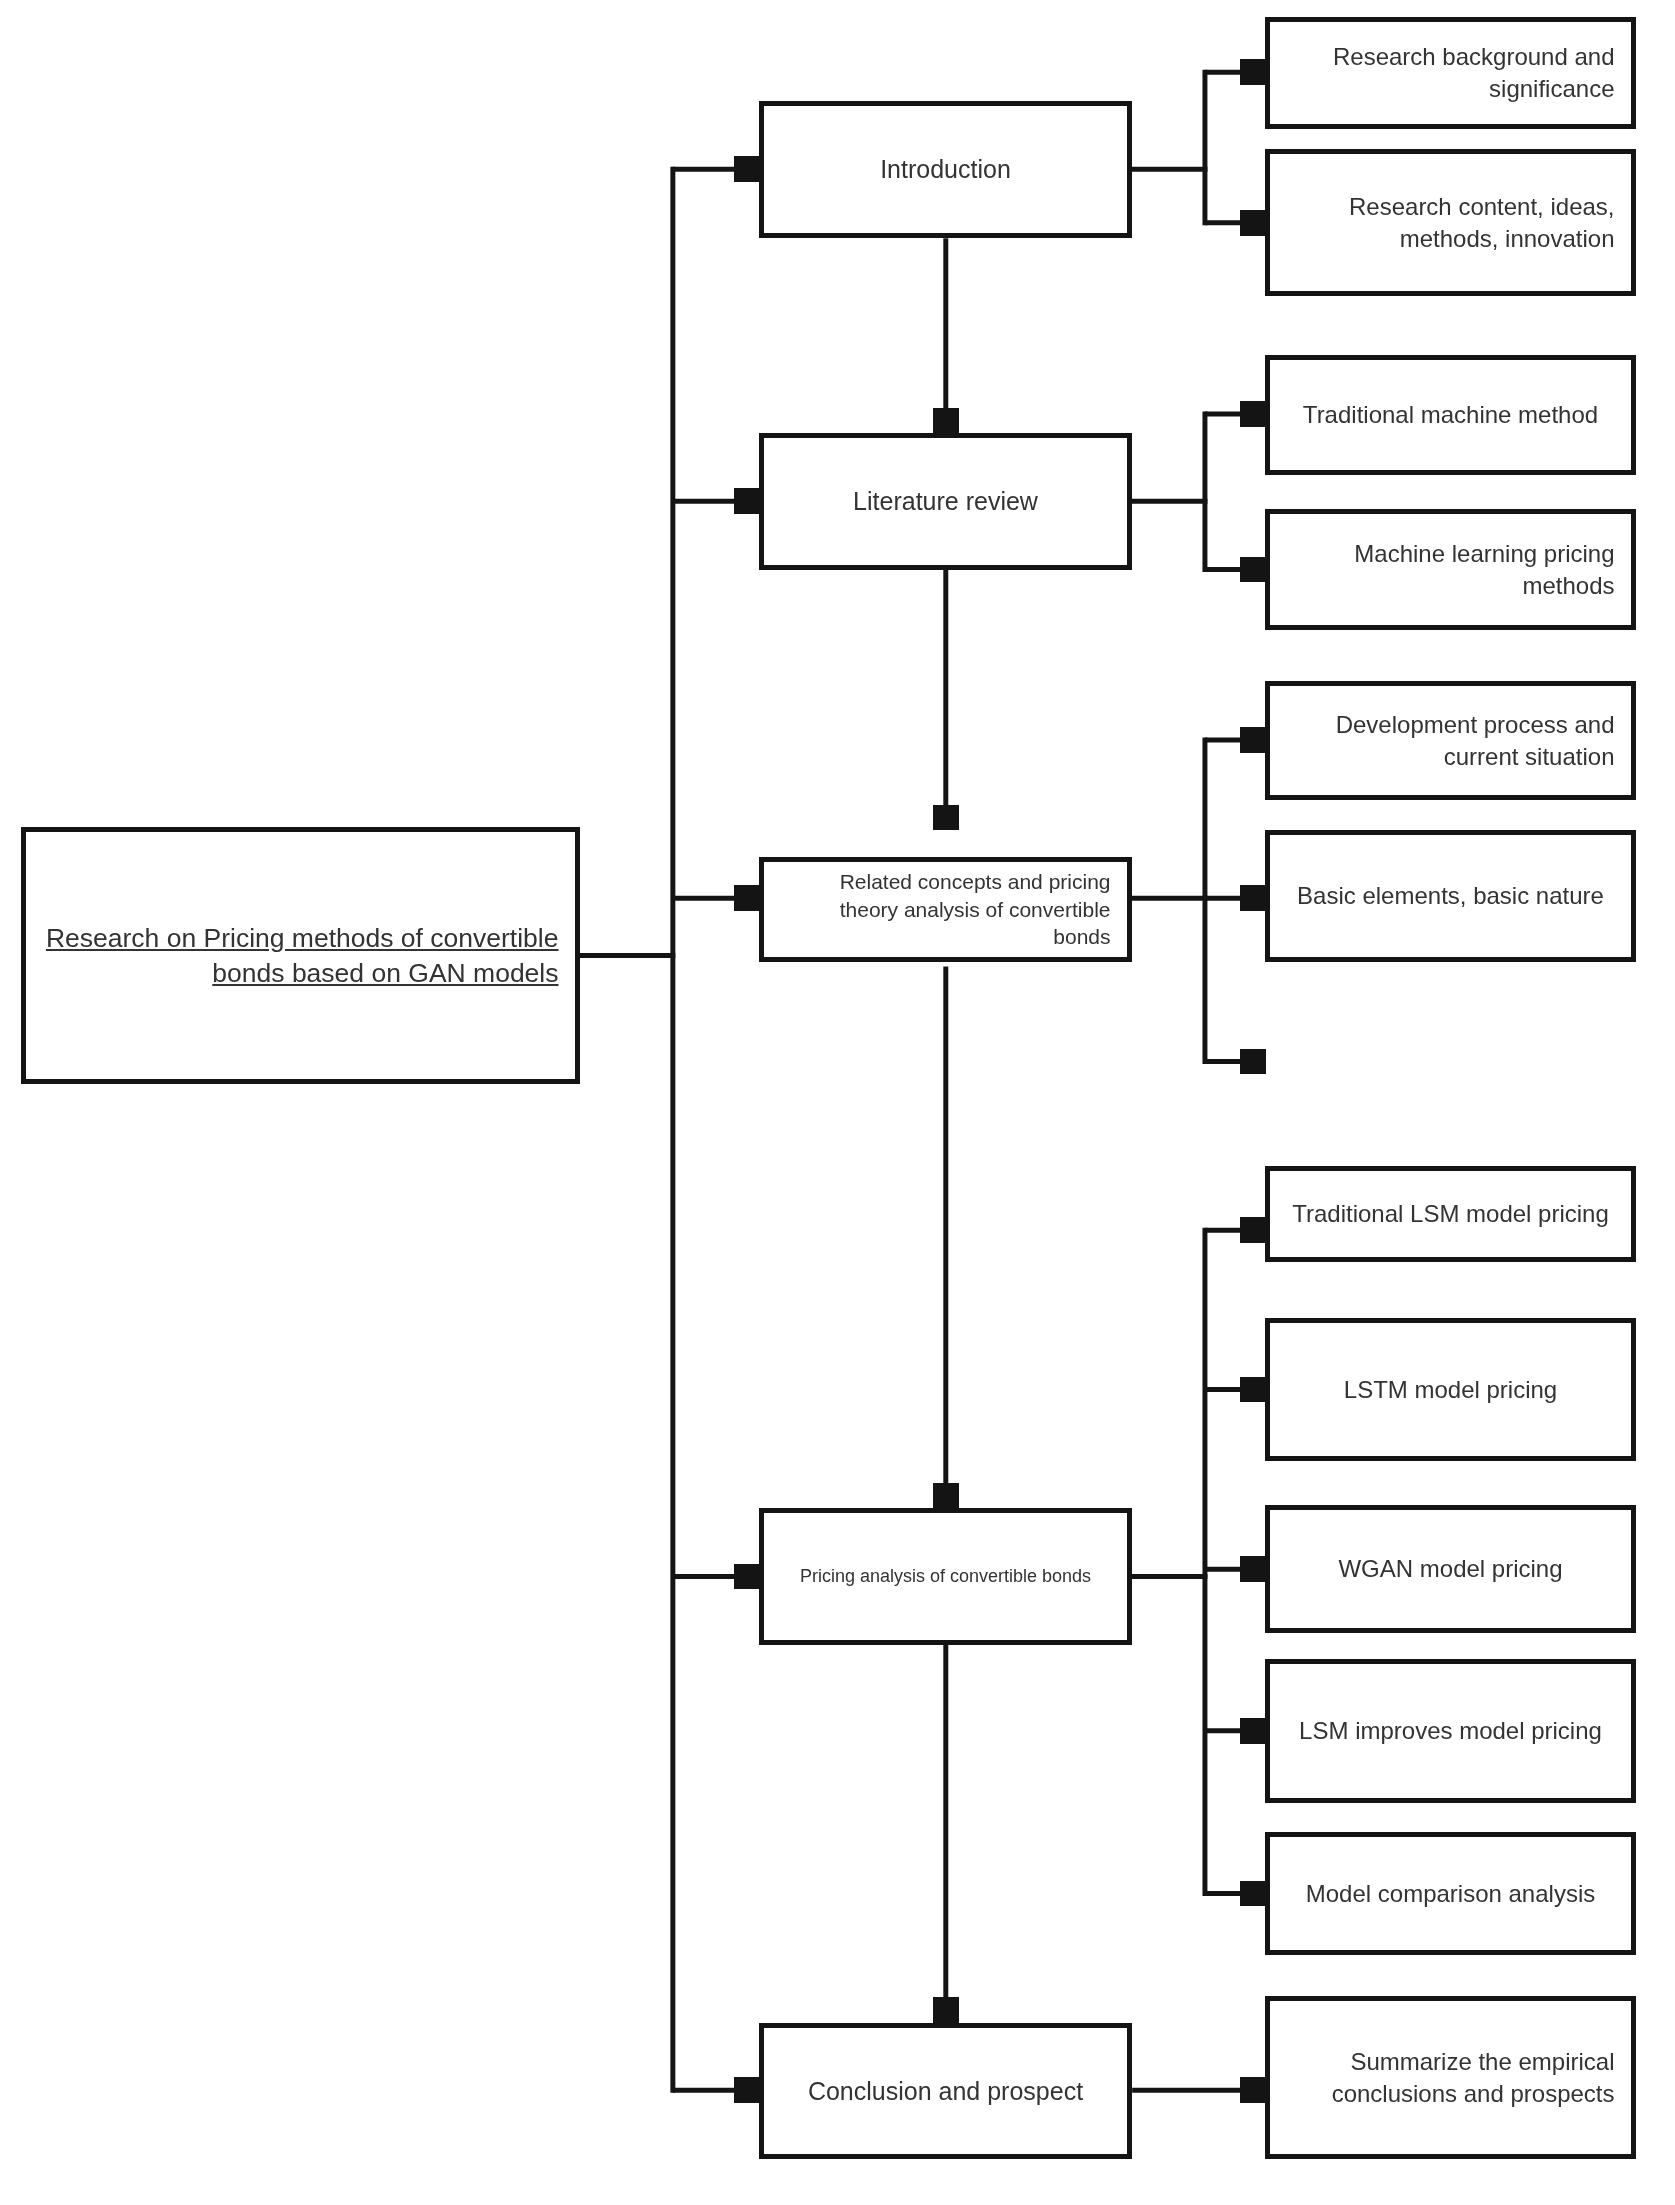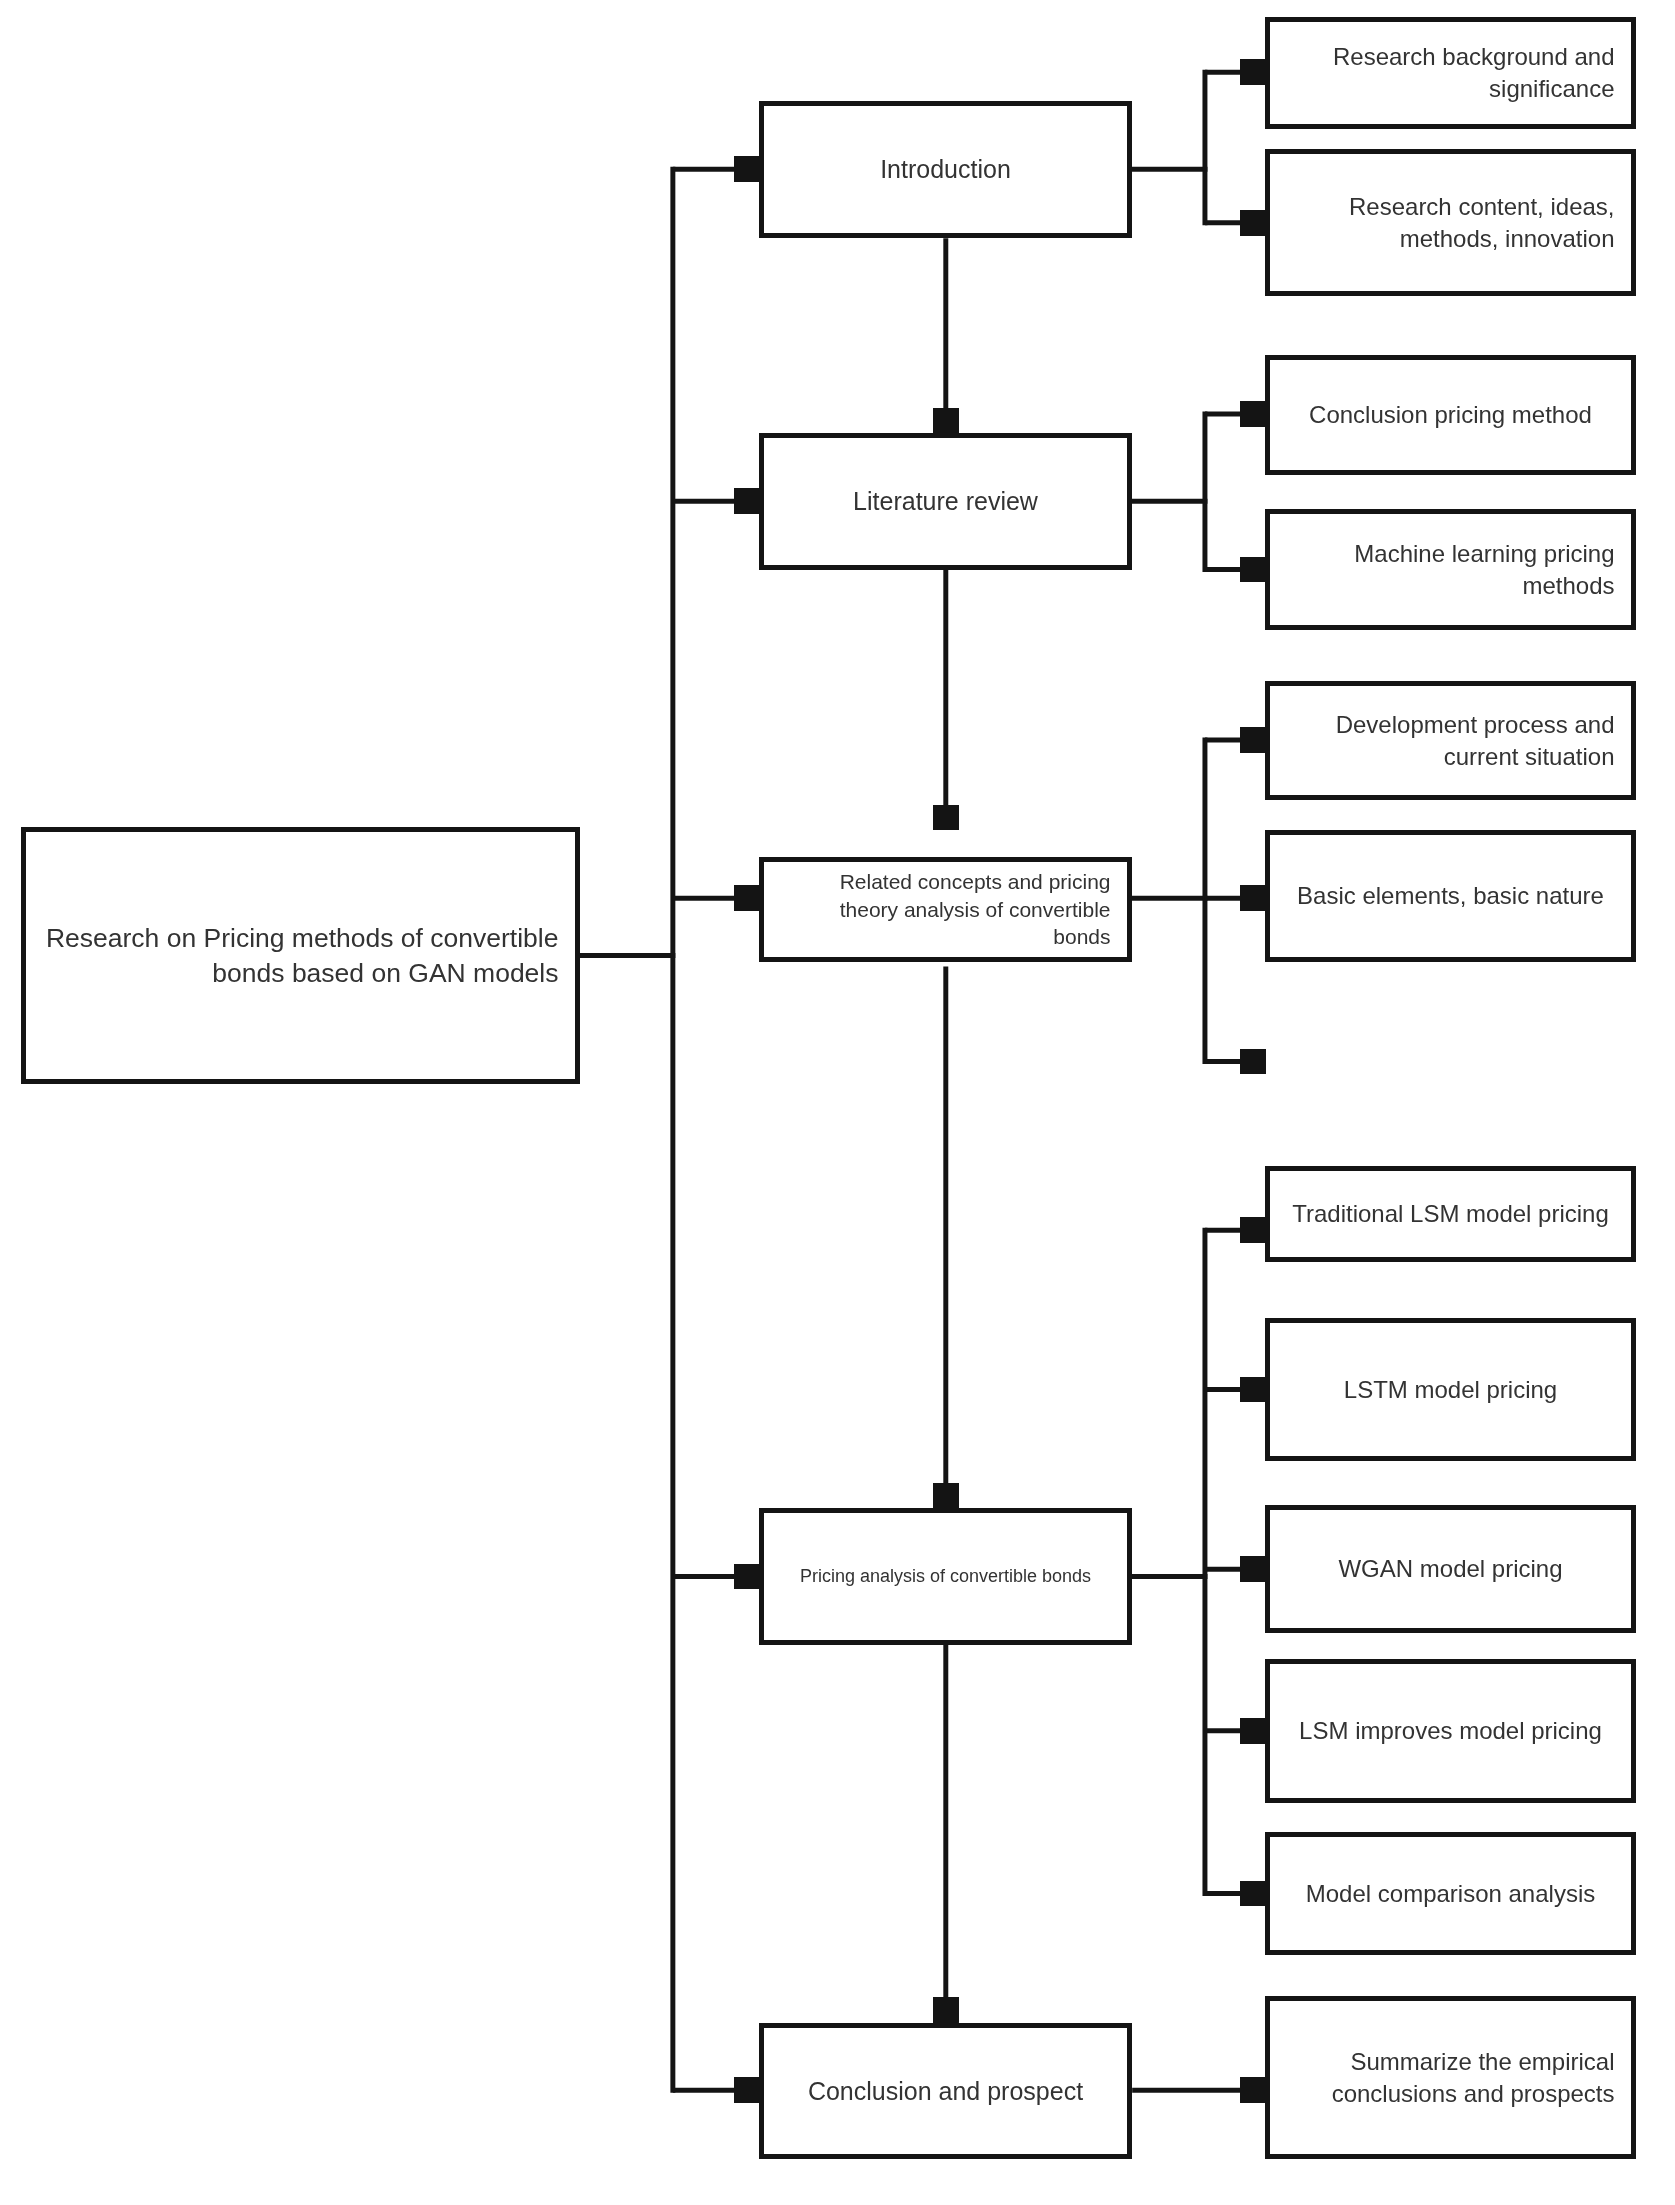--- a/index.html
+++ b/index.html
@@ -13,21 +13,21 @@
   .edges{position:absolute;left:0;top:0;width:1676px;height:2205px;}
   .edges path{stroke:#141414;stroke-width:9;fill:none;}
   .edges path.cap{stroke-linecap:square;}
   .node{
     position:absolute;box-sizing:border-box;
     background:#ffffff;border:5px solid #141414;
     display:flex;align-items:center;justify-content:center;
     text-align:right;padding:6.6px 16.5px;
     line-height:1.32;color:#333333;
   }
-  .root{border-width:5.5px;}
+  .root{border-width:5.5px;text-decoration:underline;}
 </style>
 </head>
 <body>
 
 <div class="canvas">
 
   <svg class="edges" viewBox="0 0 3039 3999" xmlns="http://www.w3.org/2000/svg" aria-hidden="true">
     <defs>
       <marker id="arrow" viewBox="0 0 10 10" refX="8.5" refY="5" markerWidth="5.2" markerHeight="5.2" orient="auto-start-reverse">
         <path d="M0 0 L10 5 L0 10 z" fill="#141414" stroke="none"></path>
@@ -80,21 +80,21 @@
 
   <div class="node" style="left:759px;top:433px;width:373px;height:137px;font-size:25px">Literature review</div>
   <div class="node" style="left:759px;top:101px;width:373px;height:137px;font-size:25px">Introduction</div>
   <div class="node" style="left:759px;top:857px;width:373px;height:105px;font-size:21px">Related concepts and pricing theory analysis of convertible bonds</div>
   <div class="node" style="left:759px;top:1508px;width:373px;height:137px;font-size:18px">Pricing analysis of convertible bonds</div>
   <div class="node" style="left:759px;top:2023px;width:373px;height:136px;font-size:25px">Conclusion and prospect</div>
 
   <div class="node" style="left:1265px;top:16.5px;width:371px;height:112px;font-size:24px">Research background and significance</div>
   <div class="node" style="left:1265px;top:149px;width:371px;height:147px;font-size:24px">Research content, ideas, methods, innovation</div>
 
-  <div class="node" style="left:1265px;top:355px;width:371px;height:120px;font-size:24px">Conclusion pricing method</div>
+  <div class="node" style="left:1265px;top:355px;width:371px;height:120px;font-size:24px">Traditional machine method</div>
   <div class="node" style="left:1265px;top:509px;width:371px;height:121px;font-size:24px">Machine learning pricing methods</div>
 
   <div class="node" style="left:1265px;top:681px;width:371px;height:119px;font-size:24px">Development process and current situation</div>
   <div class="node" style="left:1265px;top:830px;width:371px;height:132px;font-size:24px">Basic elements, basic nature</div>
 
   <div class="node" style="left:1265px;top:1166px;width:371px;height:96px;font-size:24px">Traditional LSM model pricing</div>
   <div class="node" style="left:1265px;top:1318px;width:371px;height:143px;font-size:24px">LSTM model pricing</div>
   <div class="node" style="left:1265px;top:1505px;width:371px;height:128px;font-size:24px">WGAN model pricing</div>
   <div class="node" style="left:1265px;top:1659px;width:371px;height:144px;font-size:24px">LSM improves model pricing</div>
   <div class="node" style="left:1265px;top:1832px;width:371px;height:123px;font-size:24px">Model comparison analysis</div>

